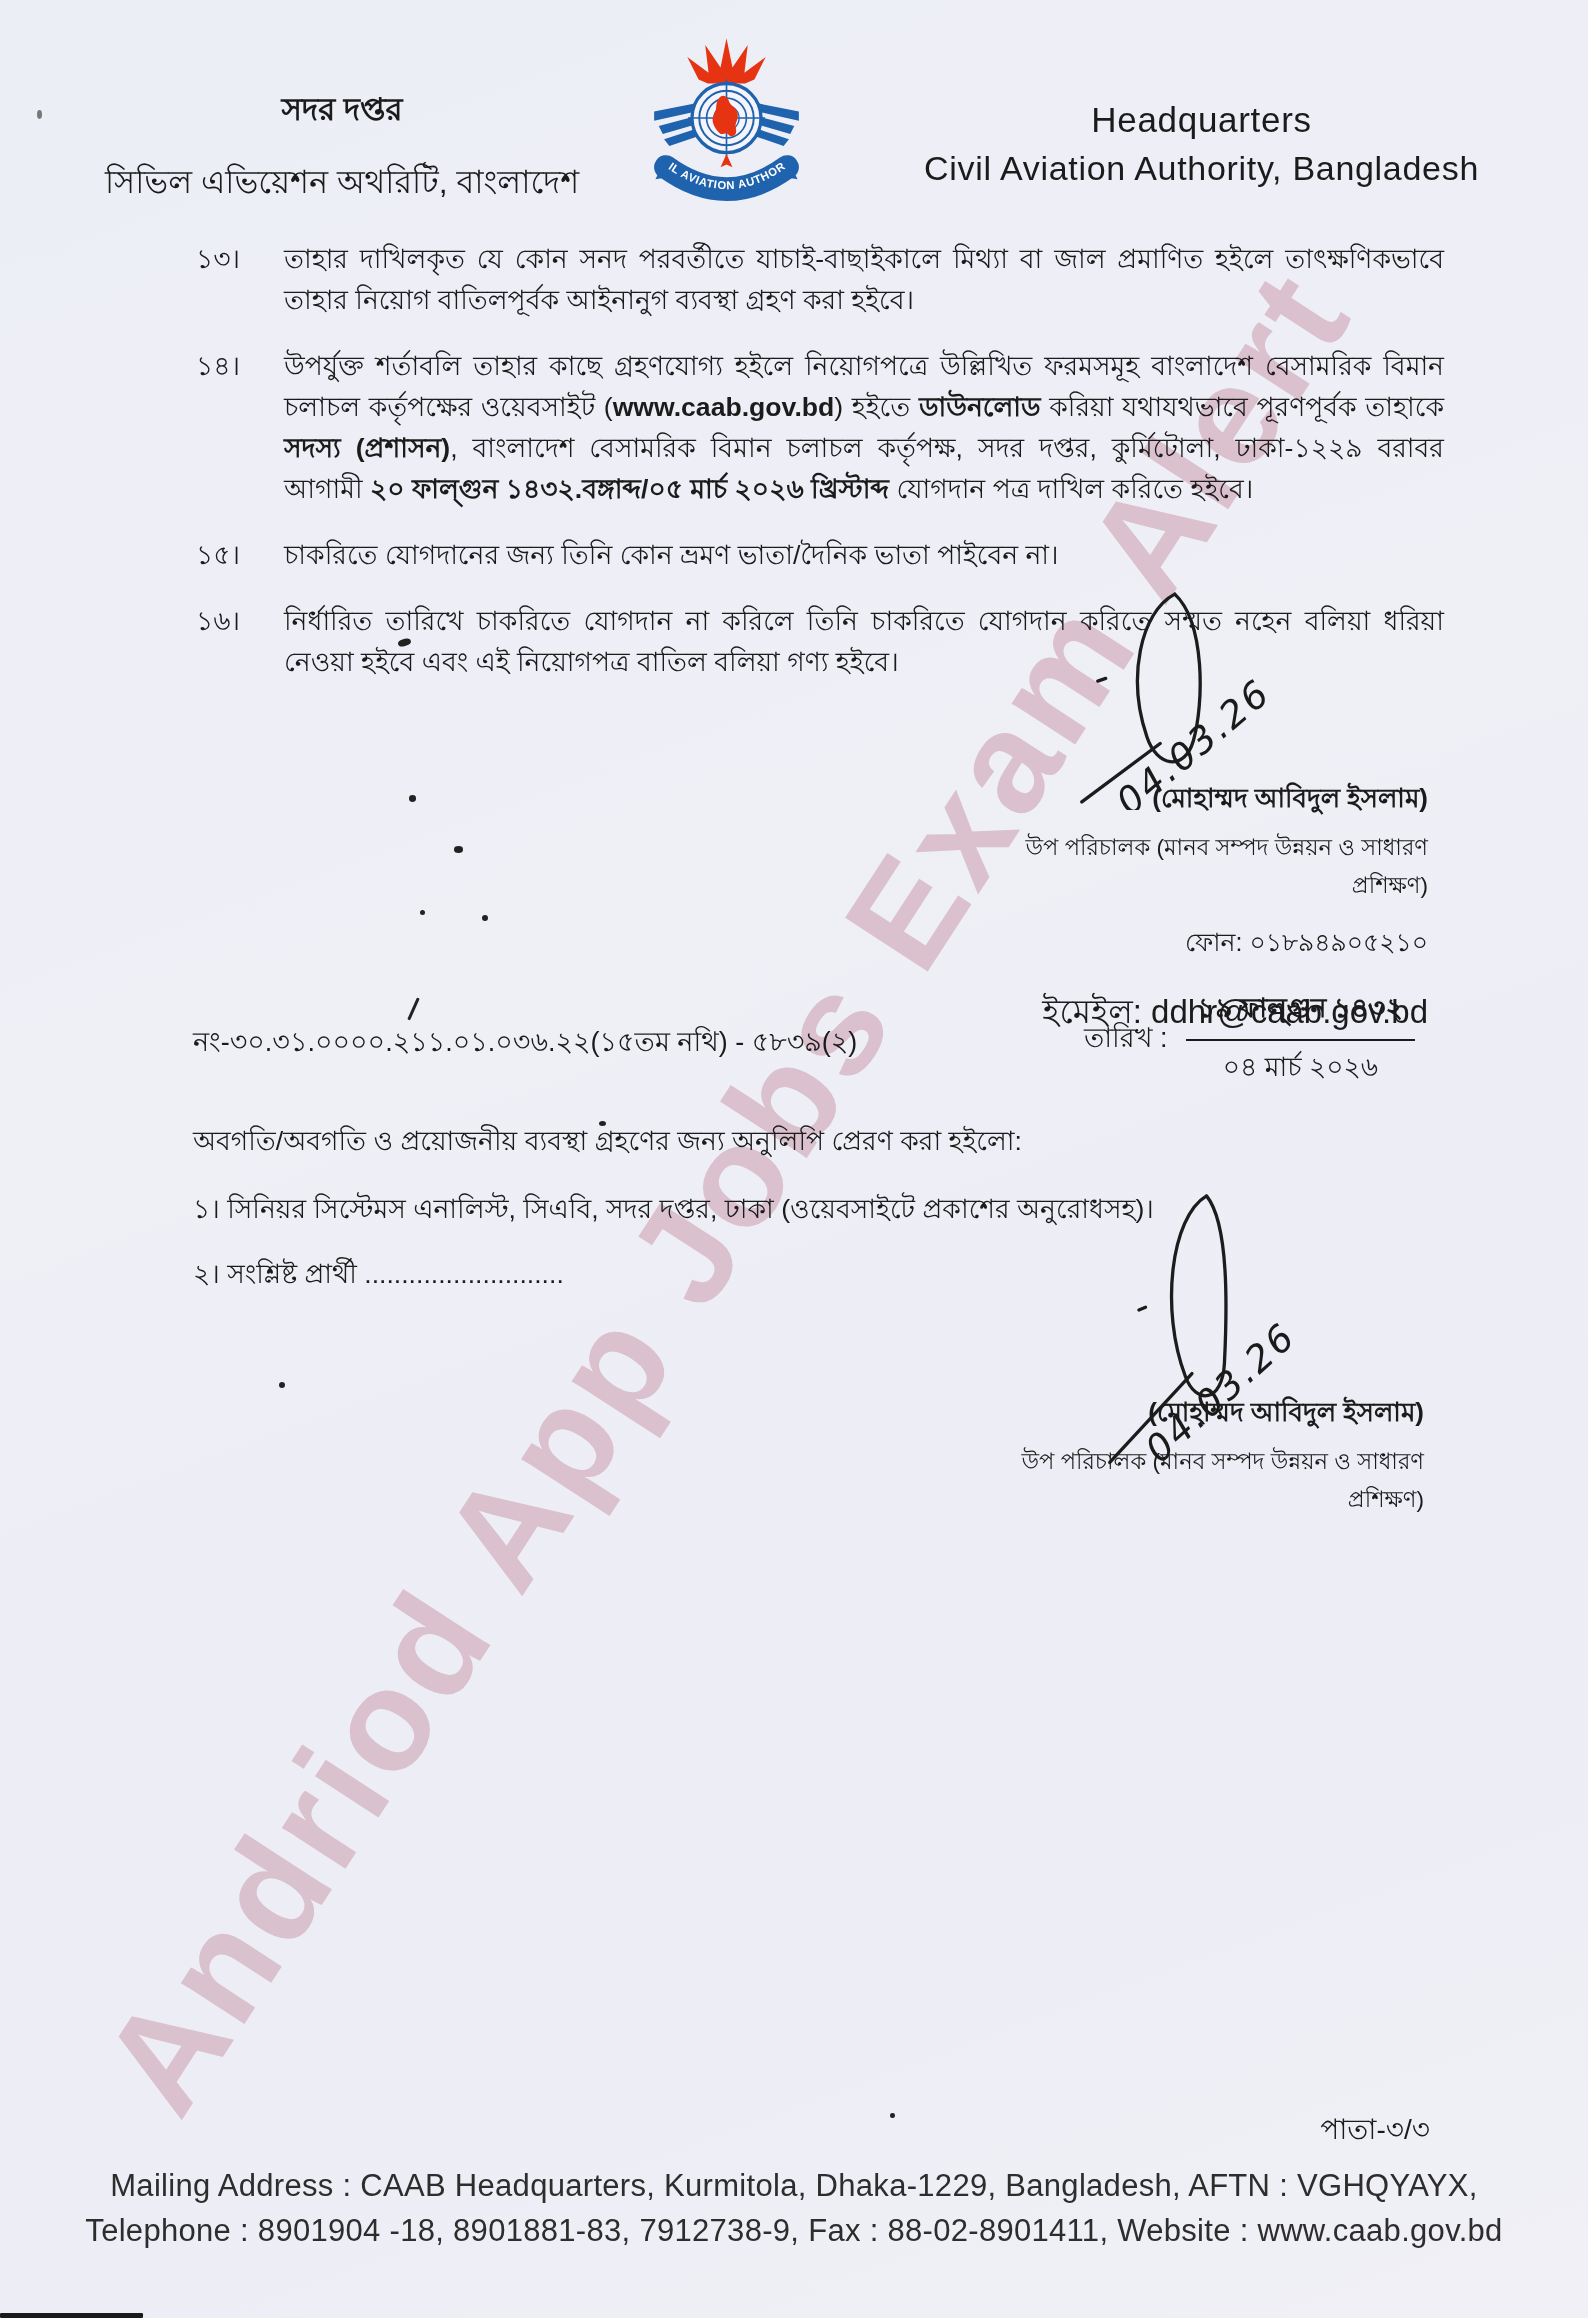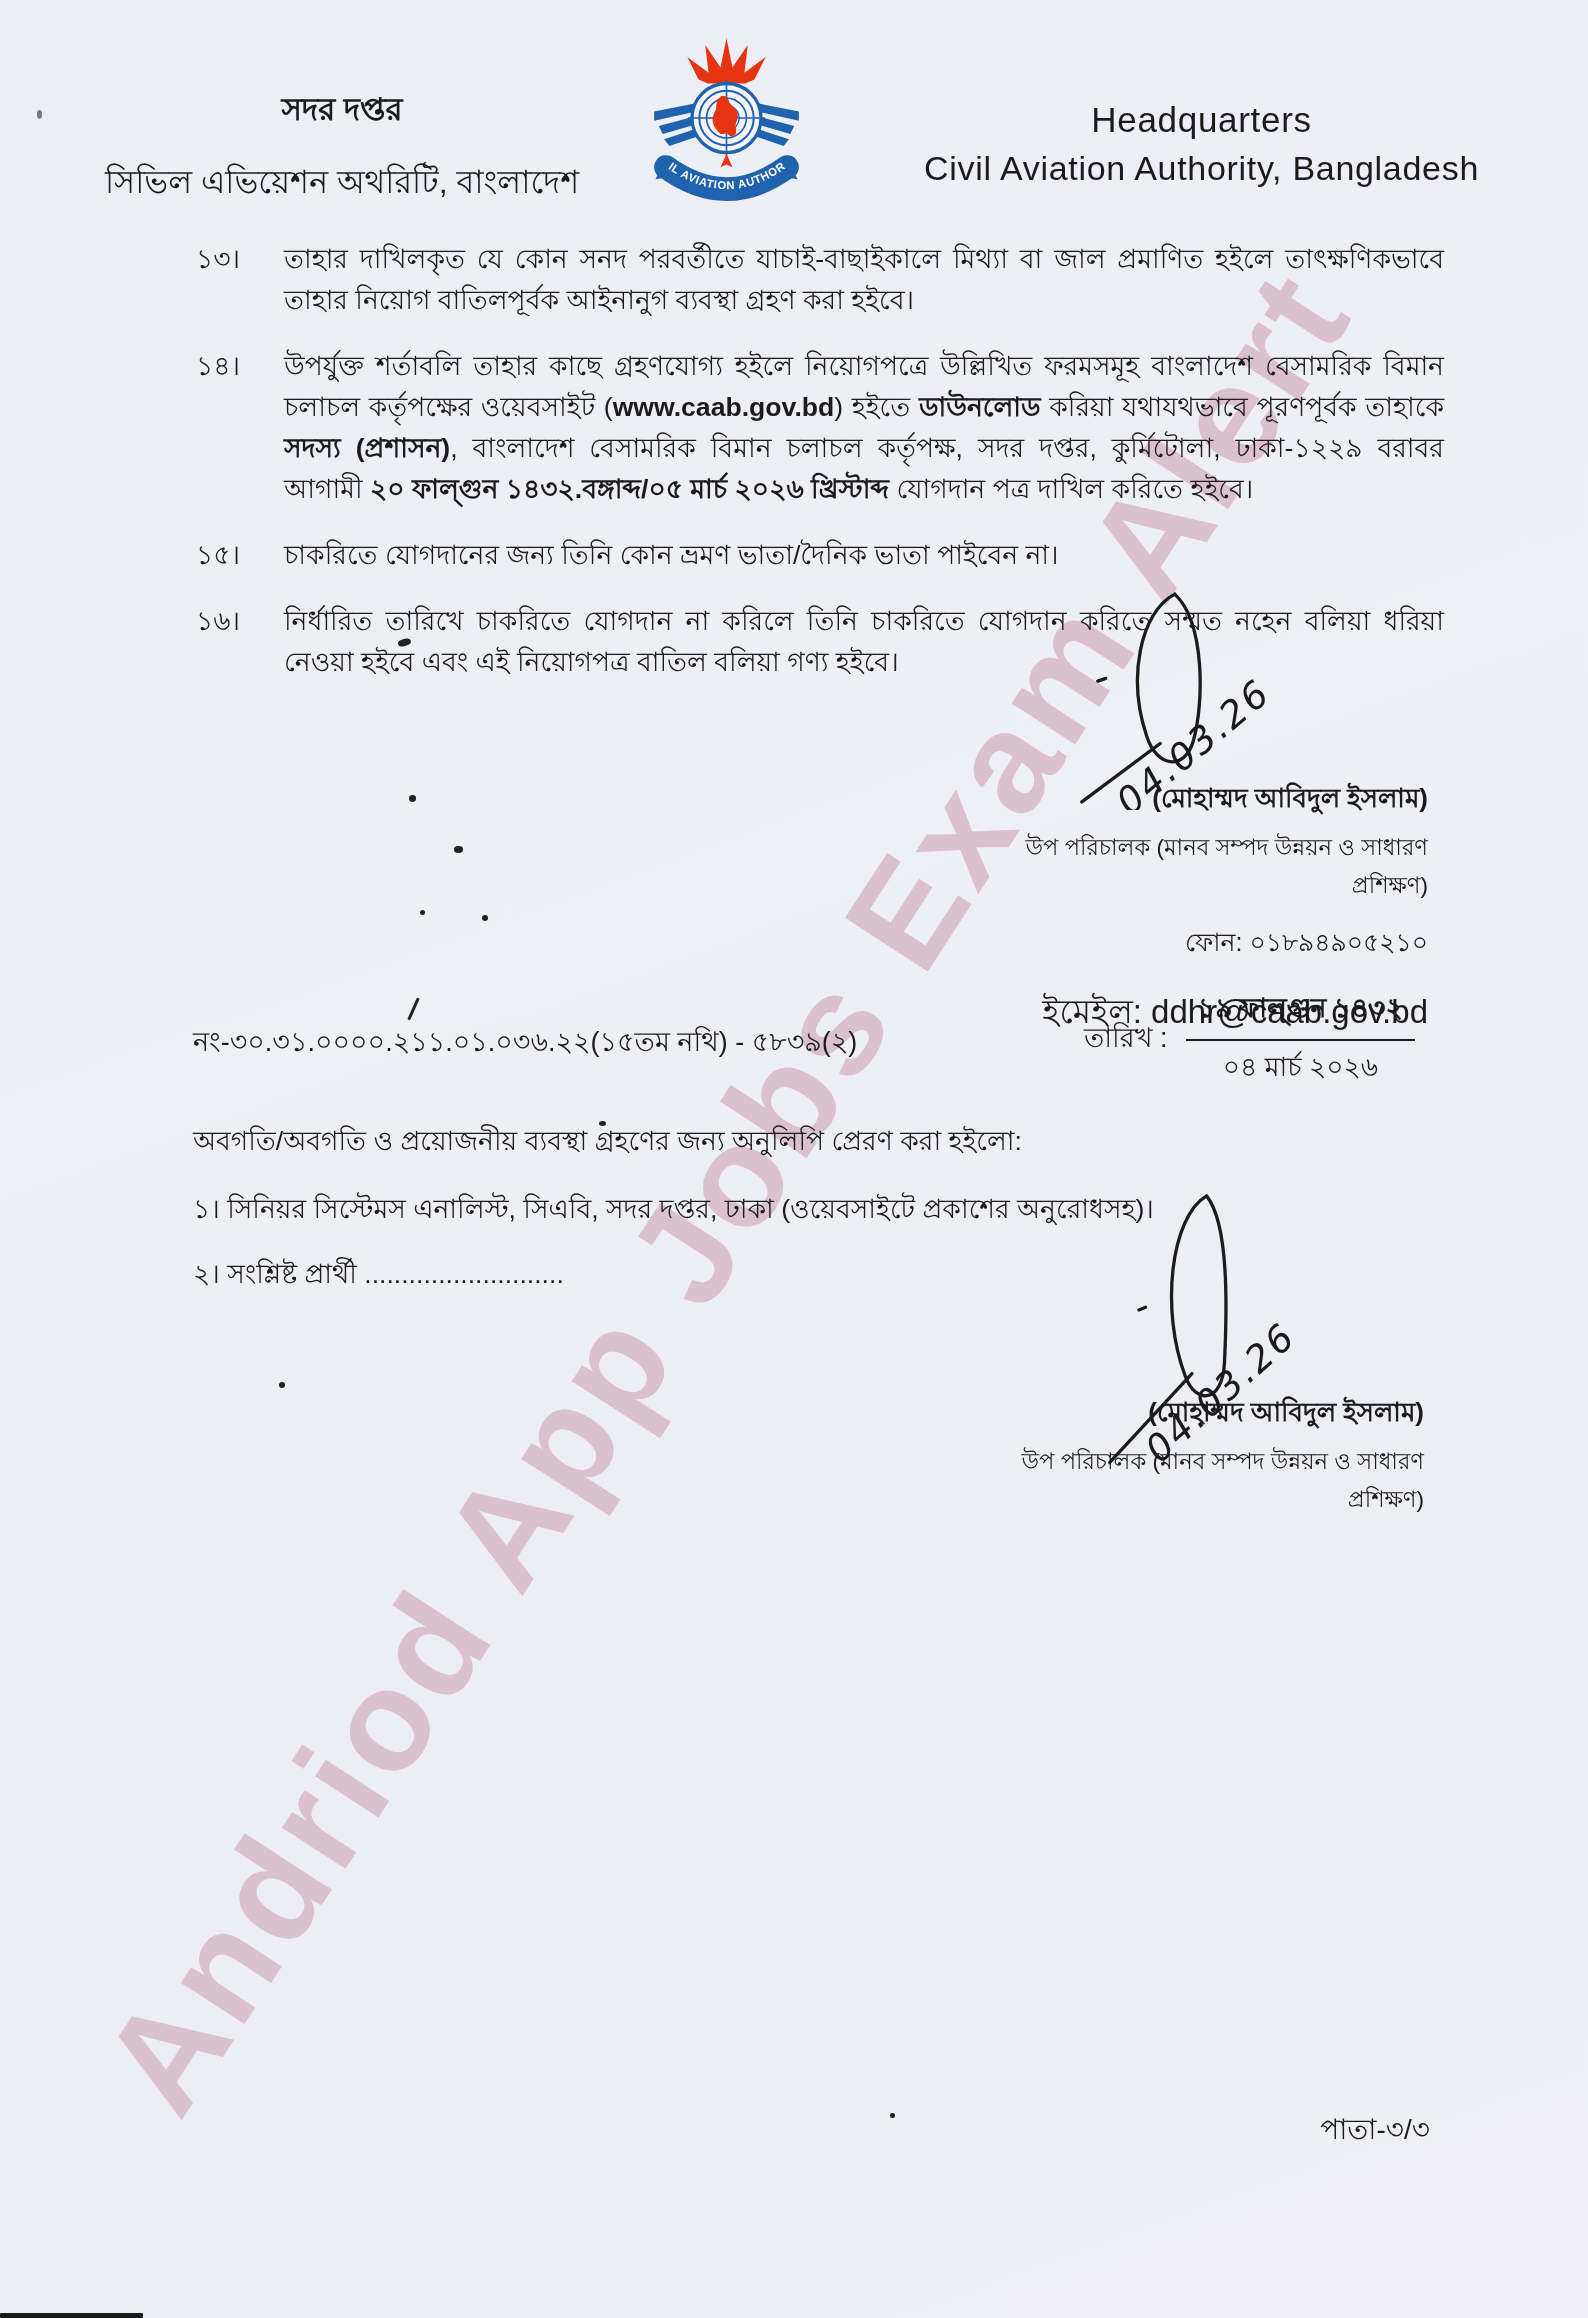--- a/index.html
+++ b/index.html
@@ -177,20 +177,24 @@
     <path d="M116 182 l 10 -4" stroke="#1c1c1c" stroke-width="5" stroke-linecap="round"></path>
     <text x="110" y="372" transform="rotate(-42 185 345)" font-size="56" font-style="italic" letter-spacing="4" fill="#1a1a1a" font-family="DejaVu Sans, Liberation Sans, sans-serif">04.03.26</text>
   </svg>
 
   <div id="sig2-block" class="sig-block">
     <div class="sig-name">(মোহাম্মদ আবিদুল ইসলাম)</div>
     <div class="sig-title">উপ পরিচালক (মানব সম্পদ উন্নয়ন ও সাধারণ প্রশিক্ষণ)</div>
   </div>
 
   <div id="page-label">পাতা-৩/৩</div>
+  <div id="footer">
+    <div>Mailing Address : CAAB Headquarters, Kurmitola, Dhaka-1229, Bangladesh, AFTN : VGHQYAYX,</div>
+    <div>Telephone : 8901904 -18, 8901881-83, 7912738-9, Fax : 88-02-8901411, Website : www.caab.gov.bd</div>
+  </div>
 
   <div class="speck" style="left:409px;top:795px;width:7.3px;height:6.6px;"></div>
   <div class="speck" style="left:454px;top:846px;width:9.3px;height:6.6px;"></div>
   <div class="speck" style="left:420px;top:910px;width:5.3px;height:5.3px;"></div>
   <div class="speck" style="left:482px;top:915px;width:6px;height:6px;"></div>
   <div class="speck" style="left:599px;top:1121px;width:7.3px;height:5.3px;"></div>
   <div class="speck" style="left:398px;top:639px;width:13.3px;height:7.3px;border-radius:40%;transform:rotate(-15deg);"></div>
   <div class="speck" style="left:279px;top:1382px;width:6px;height:6px;"></div>
   <div class="speck" style="left:890px;top:2113px;width:4.6px;height:4.6px;"></div>
   <div class="speck" style="left:37px;top:110px;width:5.3px;height:9.3px;background:#777;"></div>

